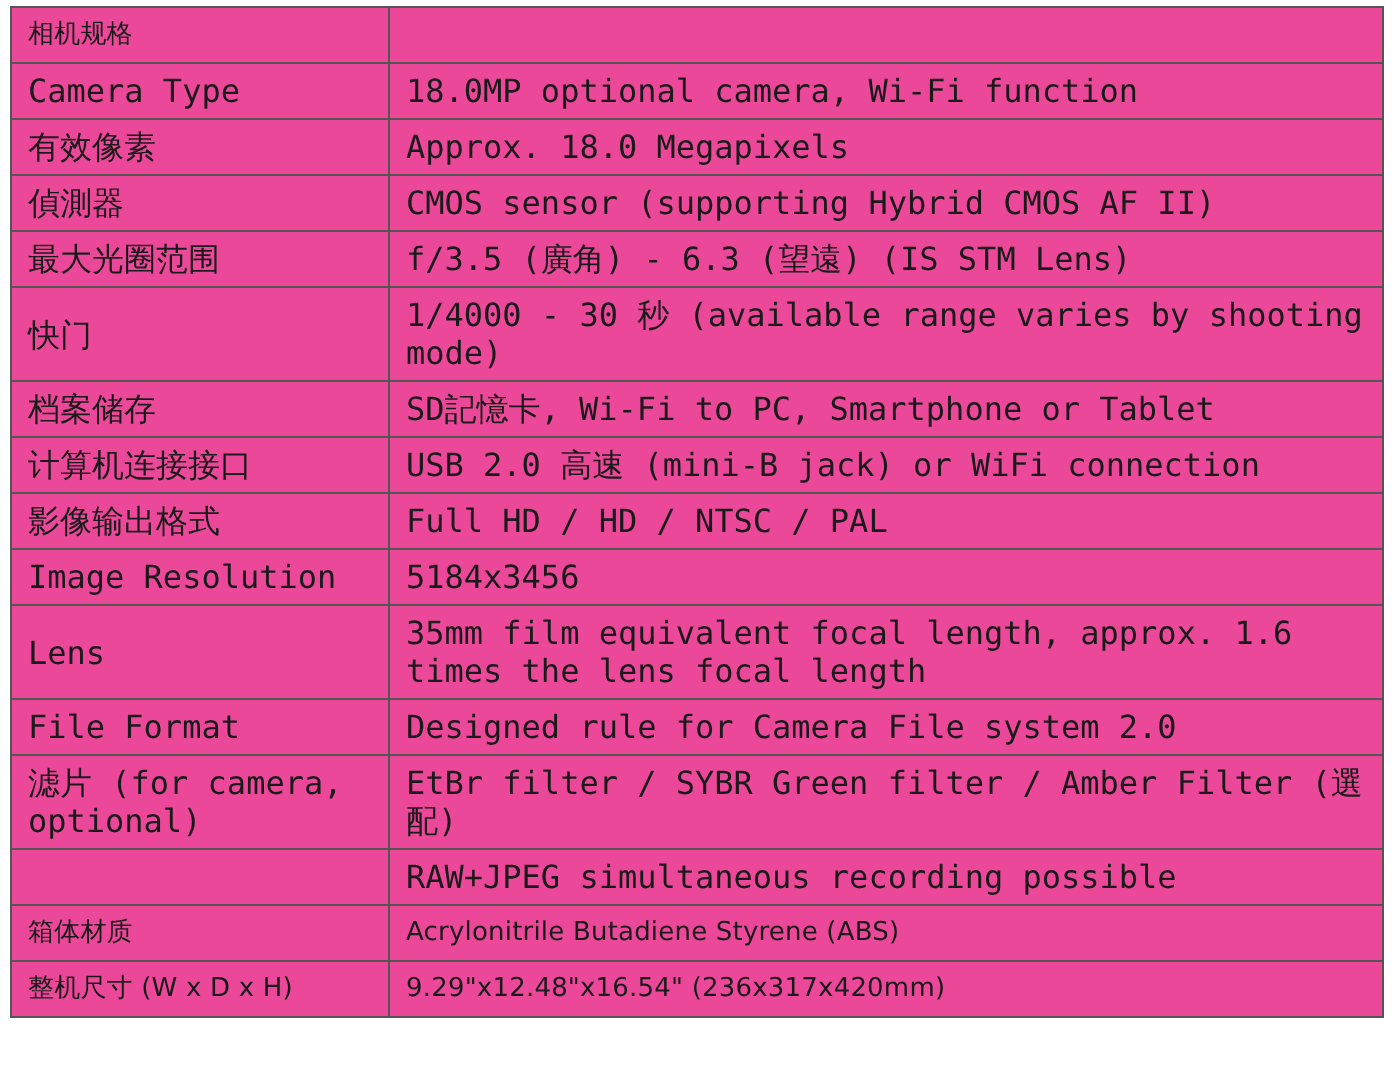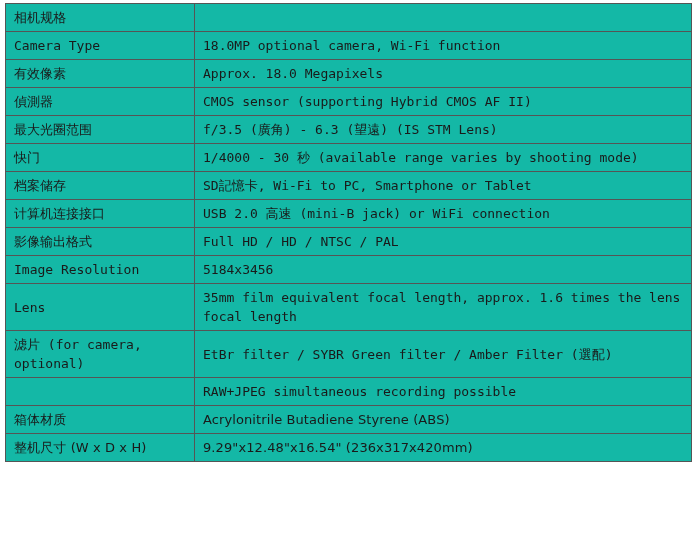--- a/index.html
+++ b/index.html
@@ -33,29 +33,29 @@
   table.spec-table col.c-label { width: 189px; }
   table.spec-table col.c-value { width: 497px; }
 
   table.spec-table td {
     border: 1px solid #555555;
     padding: 4px 7px 4px 8px;
     vertical-align: middle;
     color: #1a1a1a;
     font-size: 12.5px;
     line-height: 19px;
-    background: #14b8a6;
+    background: #ec4899;
     overflow: hidden;
     white-space: pre-wrap;
   }
 
   
   tr.mono td {
     font-family: "DejaVu Sans Mono", "Liberation Mono", monospace;
-    font-size: 13px;
+    font-size: 16px;
     letter-spacing: 0px;
   }
 
   
   tr.sans td {
     font-family: "DejaVu Sans", "Liberation Sans", sans-serif;
     font-size: 13px;
     letter-spacing: 0.1px;
   }
 
@@ -115,20 +115,24 @@
           <td class="value">Full HD / HD / NTSC / PAL</td>
         </tr>
         <tr class="mono r-norm">
           <td class="label">Image Resolution</td>
           <td class="value">5184x3456</td>
         </tr>
         <tr class="mono r-tall">
           <td class="label">Lens</td>
           <td class="value">35mm film equivalent focal length, approx. 1.6 times the lens focal length</td>
         </tr>
+        <tr class="mono r-norm">
+          <td class="label">File Format</td>
+          <td class="value">Designed rule for Camera File system 2.0</td>
+        </tr>
         <tr class="mono r-tall">
           <td class="label">滤片 (for camera, optional)</td>
           <td class="value">EtBr filter / SYBR Green filter / Amber Filter (選配)</td>
         </tr>
         <tr class="mono r-norm">
           <td class="label empty"></td>
           <td class="value">RAW+JPEG simultaneous recording possible</td>
         </tr>
         <tr class="sans r-norm">
           <td class="label">箱体材质</td>

